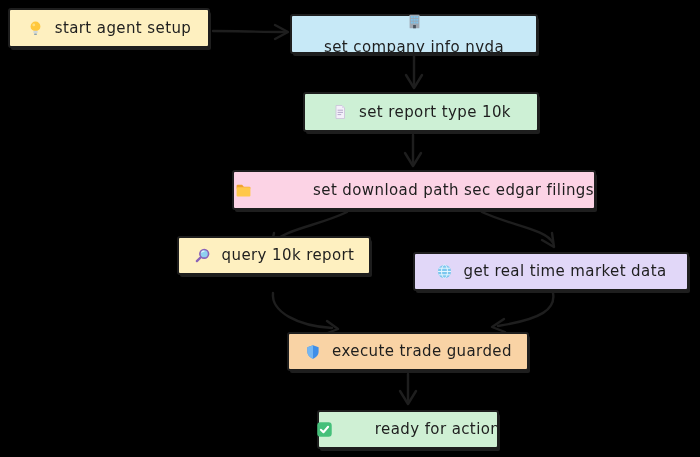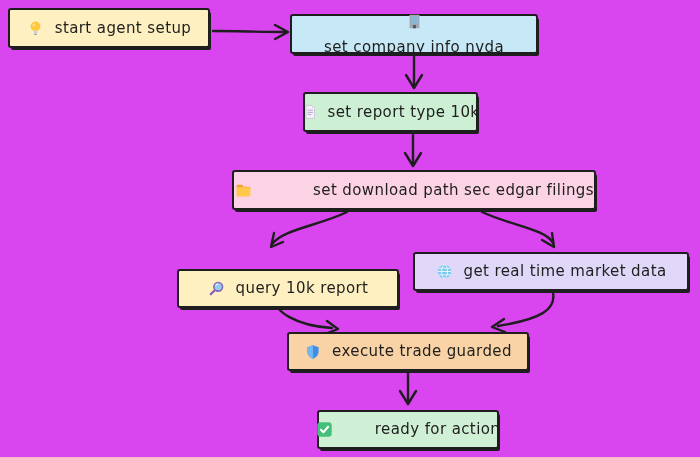--- a/index.html
+++ b/index.html
@@ -1,35 +1,35 @@
 <!DOCTYPE html>
 <html><head>
 <meta charset="utf-8">
 <title>Flowchart</title>
 <style>
   html,body{margin:0;padding:0;background:#ffffff;}
   .canvas{
-    position:relative;width:700px;height:457px;background:#d946ef;overflow:hidden;
+    position:relative;width:700px;height:457px;background:#000000;overflow:hidden;
     font-family:"DejaVu Sans",sans-serif;color:#1e1e1e;
   }
   .edges{position:absolute;left:0;top:0;width:700px;height:457px;pointer-events:none;}
   .edges path{stroke:#1e1e1e;stroke-width:2.4;fill:none;stroke-linecap:round;stroke-linejoin:round;}
   .node{
     position:absolute;box-sizing:border-box;display:flex;align-items:center;justify-content:center;
     gap:10px;border:2px solid #1e1e1e;border-radius:3px;
     box-shadow:2px 3px 0 -1px #1e1e1e;
     font-size:15px;letter-spacing:0.4px;white-space:nowrap;
   }
   .node .icon{display:flex;align-items:center;justify-content:center;width:18px;height:18px;}
   .node .label{line-height:1;}
   .n0{left:8px;  top:8px;  width:202px;height:40px;}
   .n1{left:290px;top:14px; width:248px;height:40px;}
-  .n2{left:303px;top:92px; width:175px;height:40px;}
+  .n2{left:303px;top:92px; width:236px;height:40px;}
   .n3{left:232px;top:170px;width:364px;height:40px;}
-  .n4{left:177px;top:269px;width:222px;height:39px;}
+  .n4{left:177px;top:236px;width:194px;height:39px;}
   .n5{left:413px;top:252px;width:276px;height:39px;}
   .n6{left:287px;top:332px;width:242px;height:39px;}
   .n7{left:317px;top:410px;width:182px;height:39px;gap:42px;}
 </style>
 </head>
 <body>
 
 <div class="canvas">
 
   <svg class="edges" viewBox="0 0 700 457">

